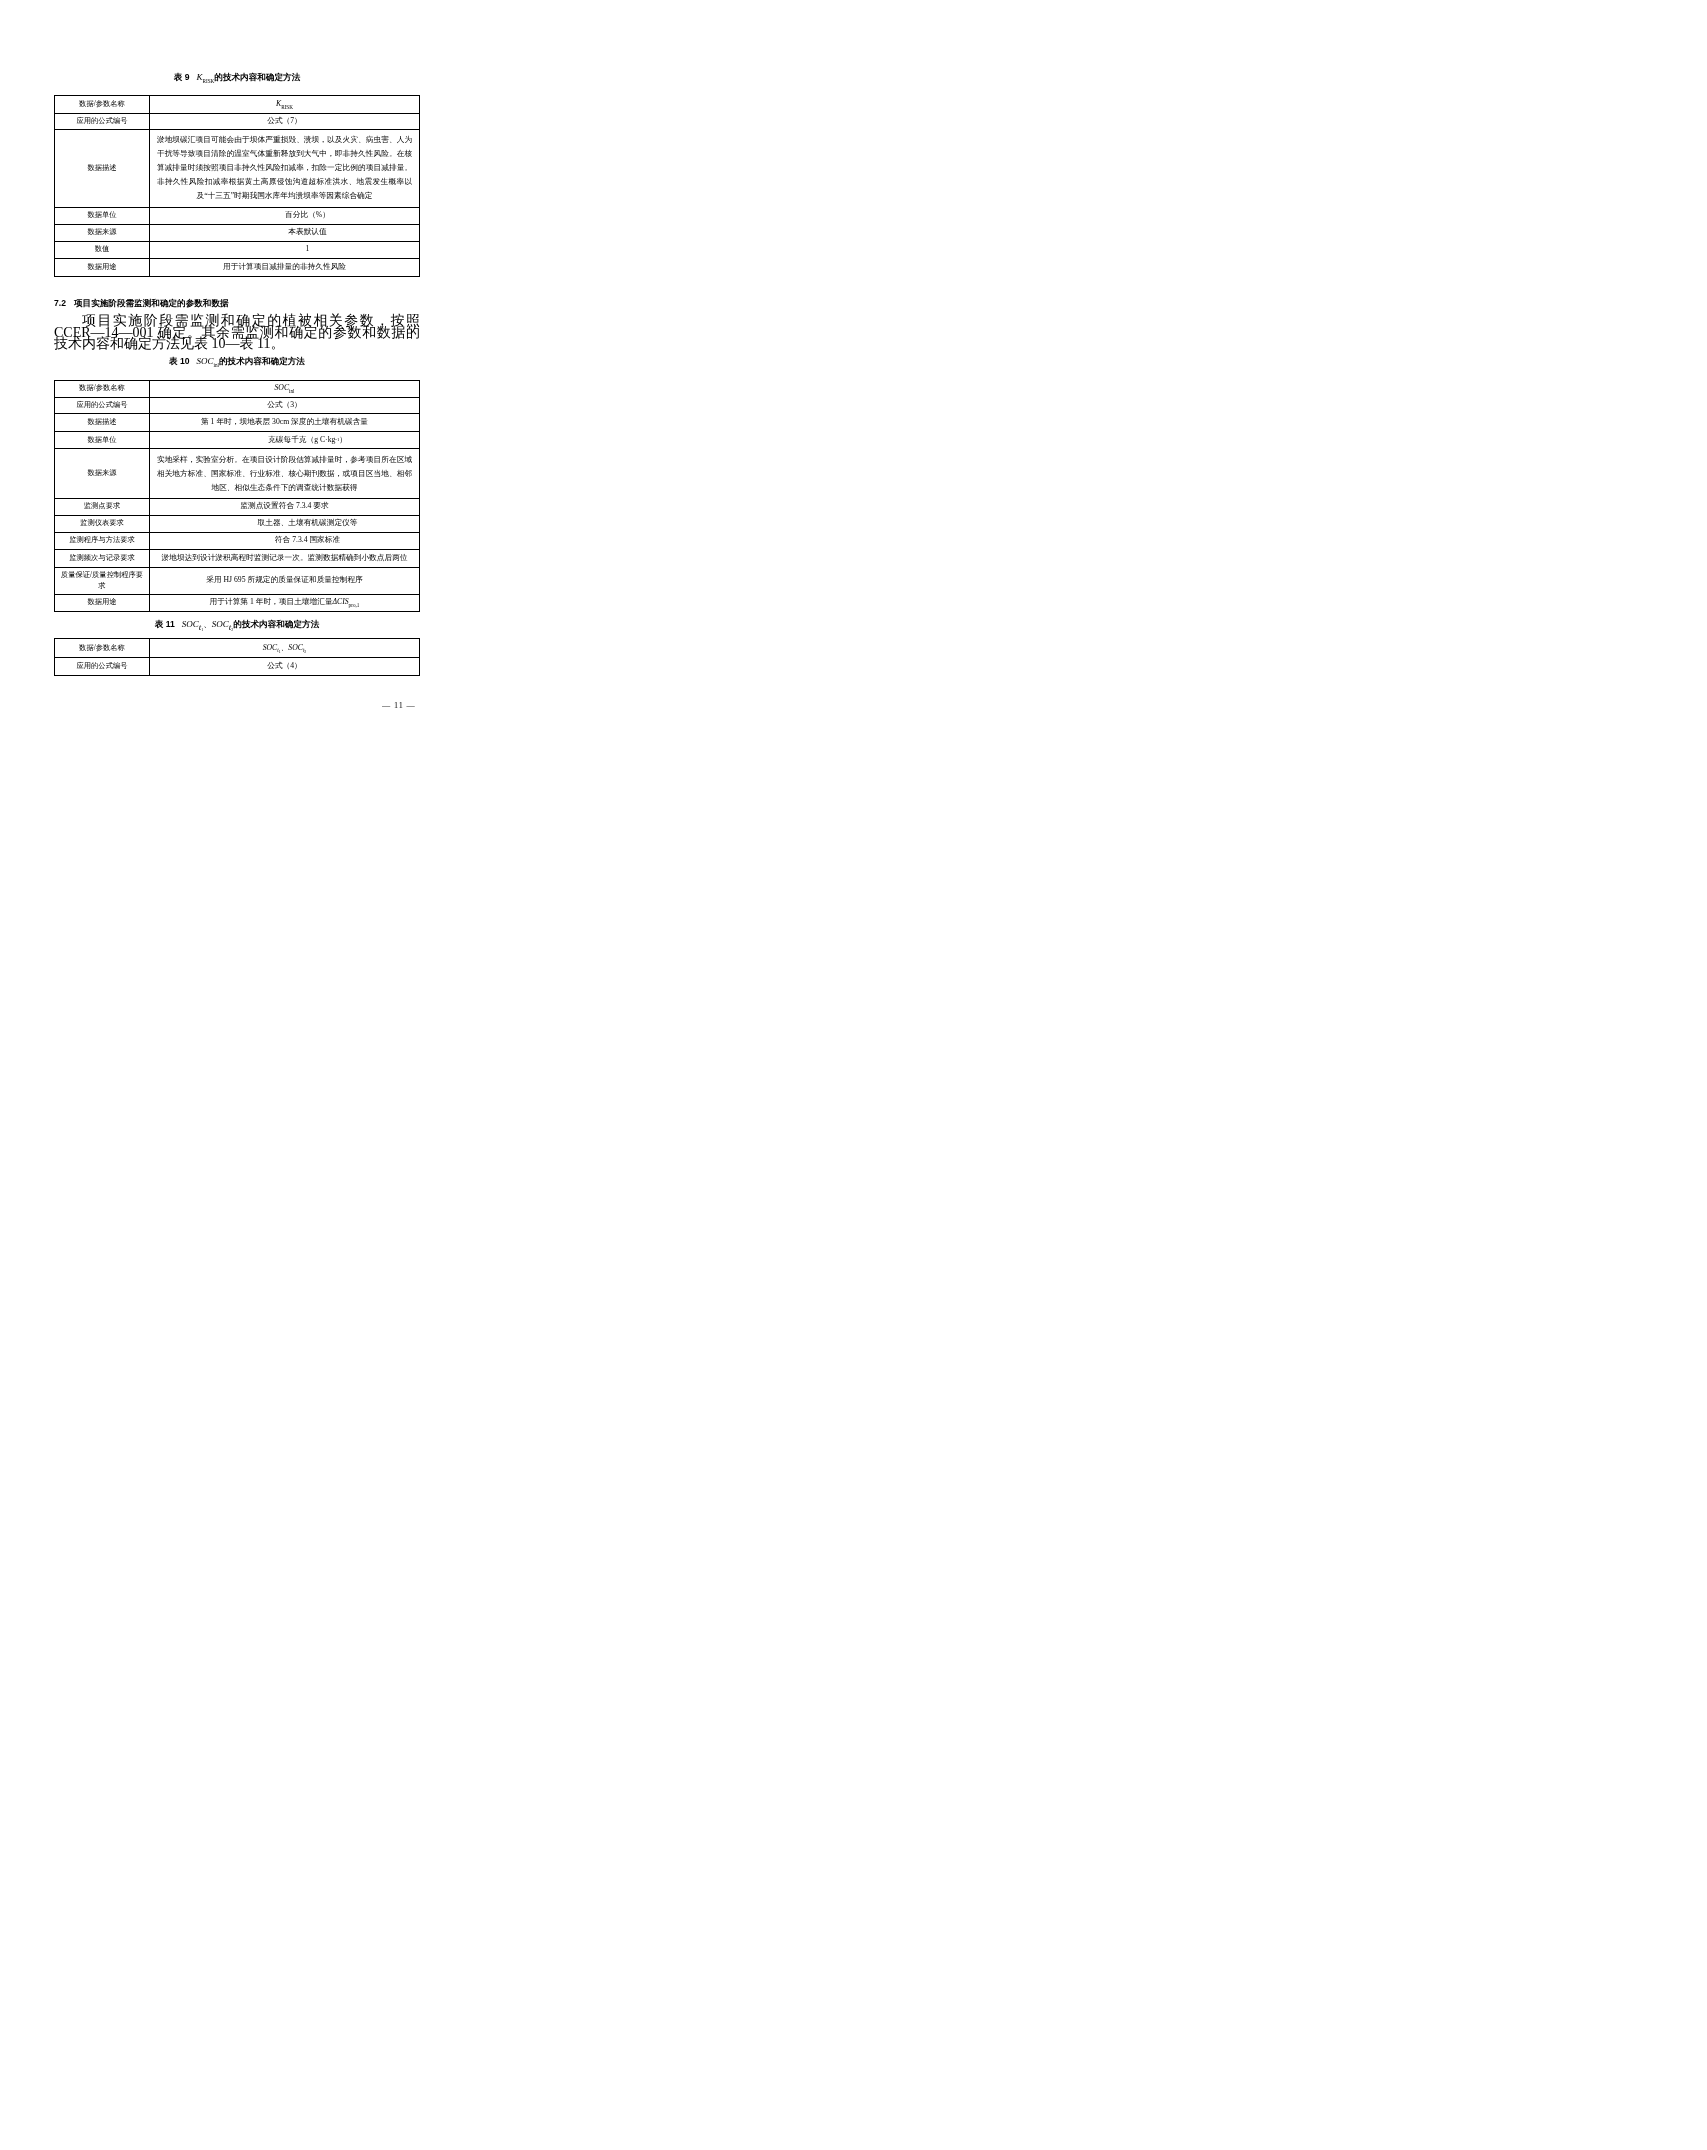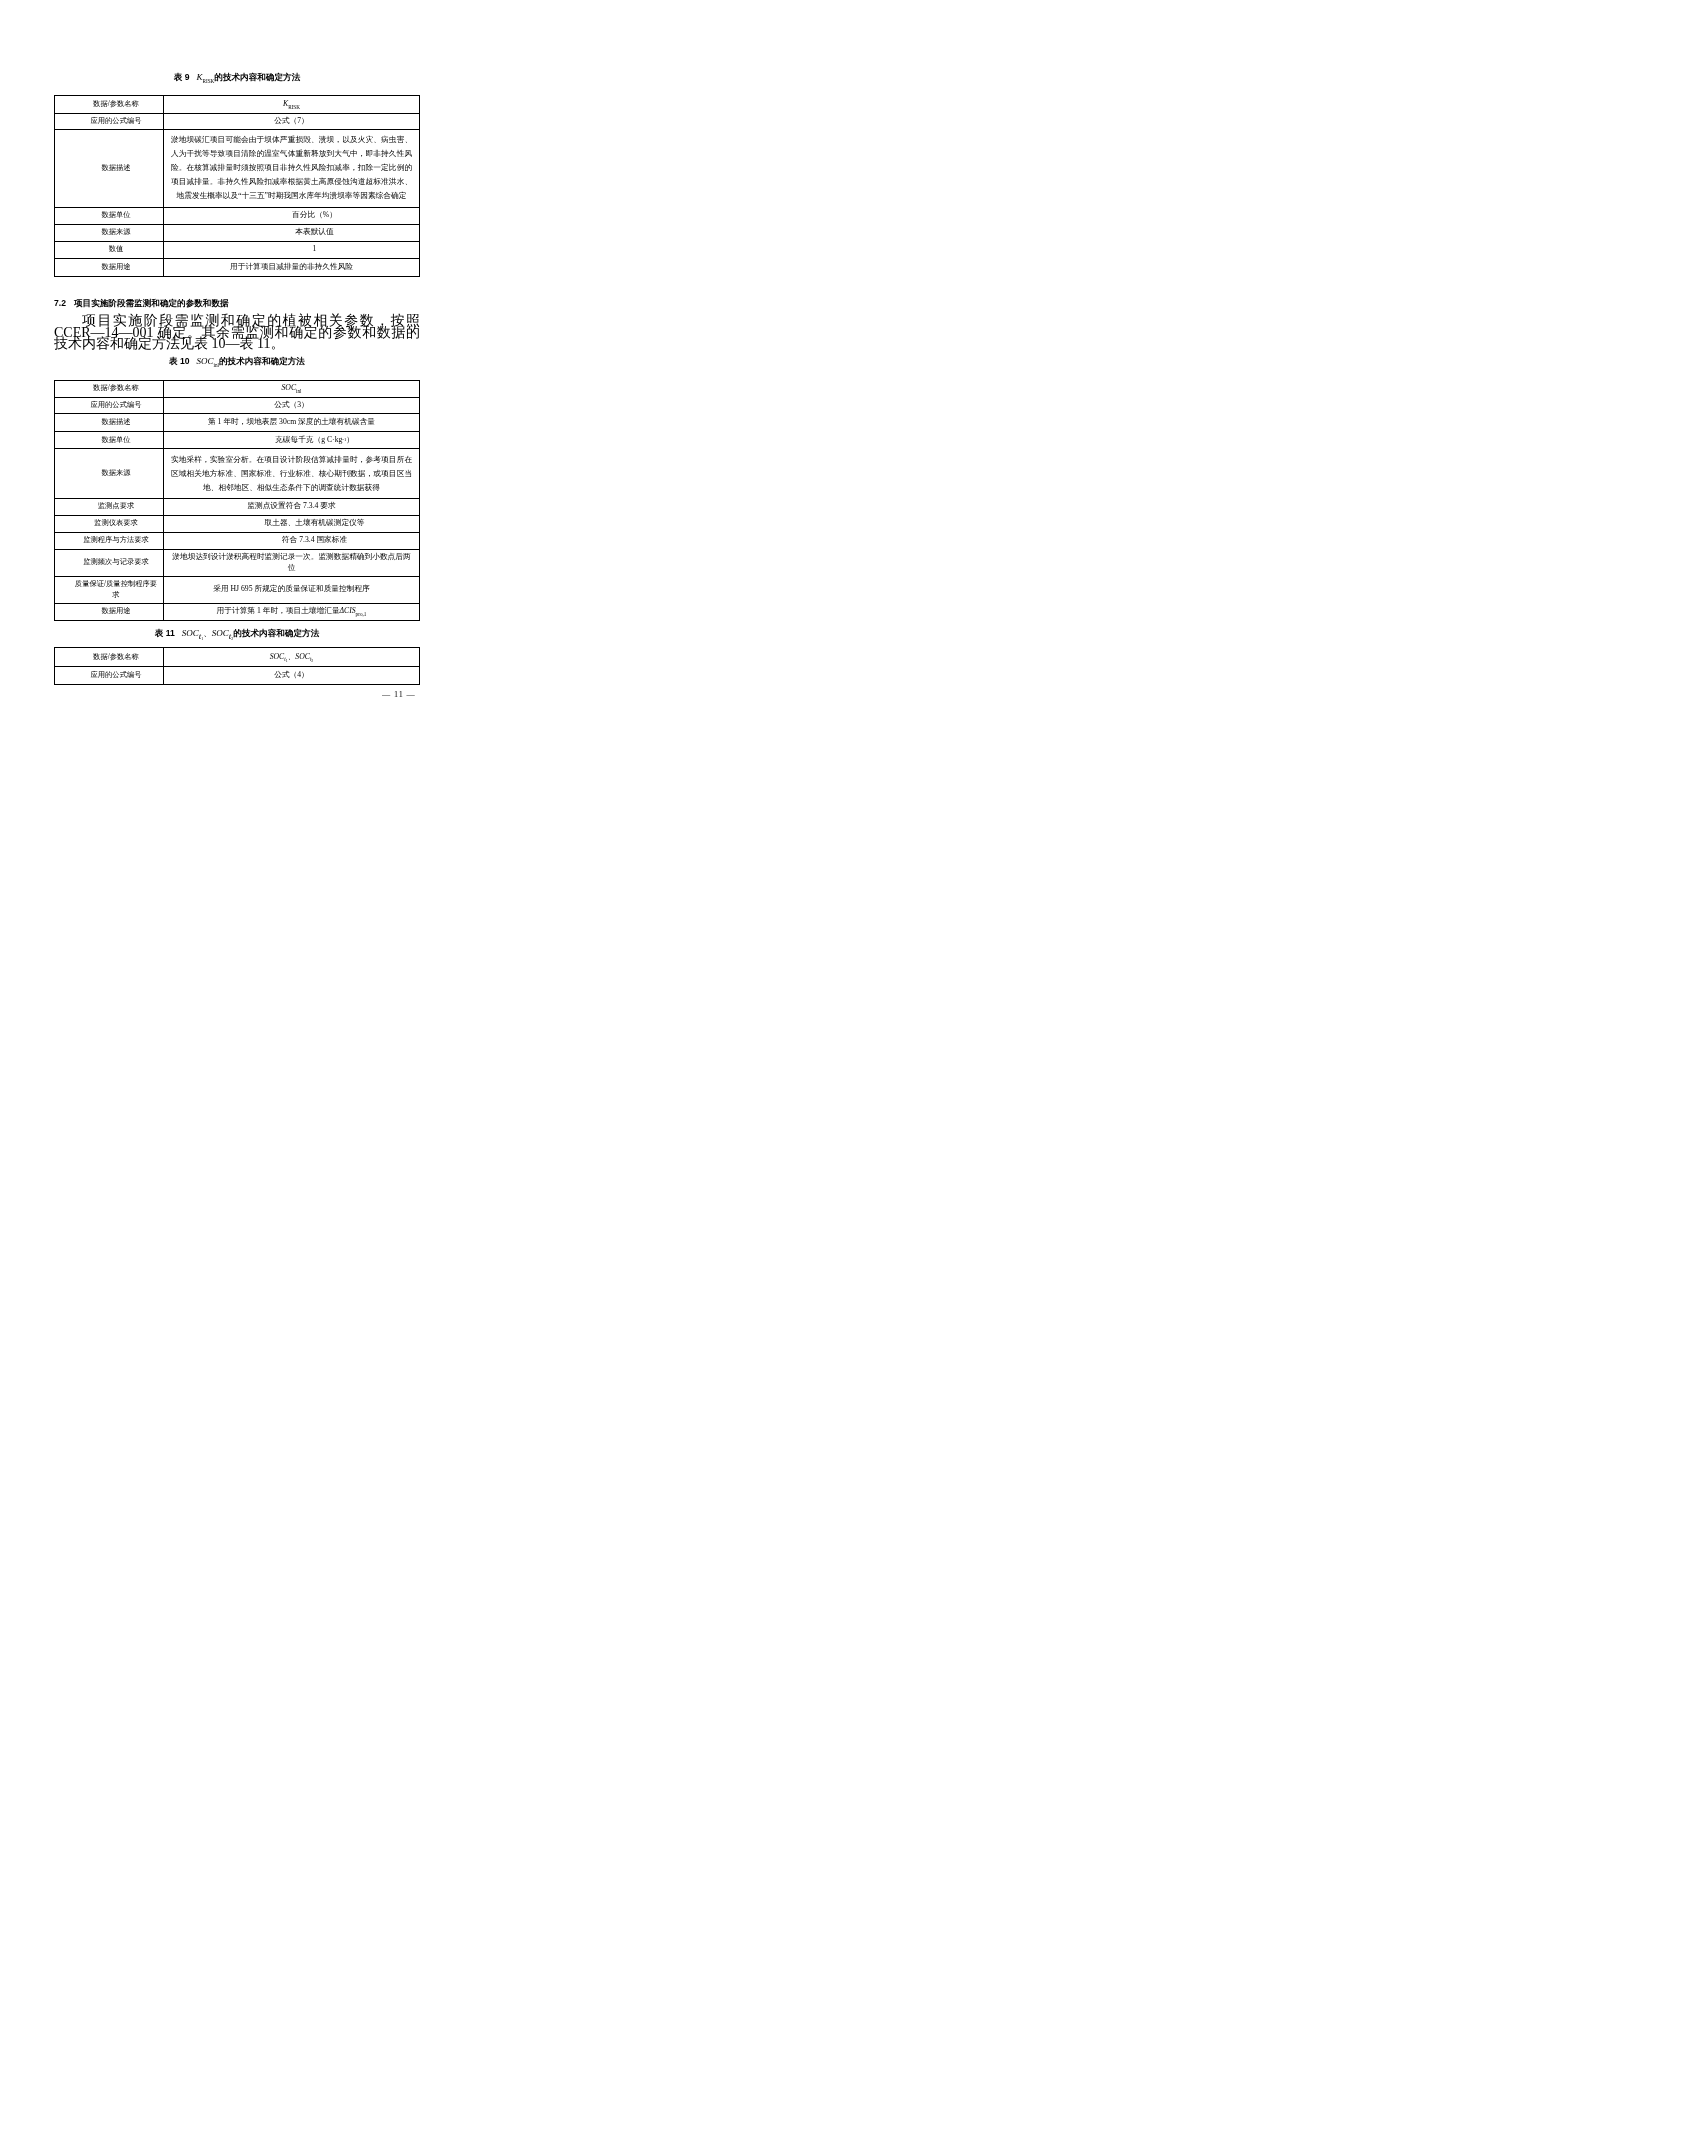--- a/index.html
+++ b/index.html
@@ -58,21 +58,20 @@
     box-sizing: border-box;
     line-height: 10.8px;
   }
   .lbl {
     flex: 0 0 95px;
     width: 95px;
     border-right: 0.4px solid #000;
     text-align: center;
     padding: 2.2px 5.2px;
     font-size: 7.3px;
-    margin-left: 14px;
   }
   .val { flex: 1 1 auto; text-align: center; padding: 2.2px 6.9px; font-size: 7.7px; }
   .val.just { padding: 3.4px 6.9px; }
   .val.just .inner {
     width: 100%;
     text-align: justify;
     text-align-last: center;
     line-height: 14px;
   }
   .mh134 { min-height: 58px; }
@@ -98,21 +97,21 @@
     text-indent: 2em;
     text-align: justify;
     font-size: 14px;
     line-height: 11.6px;
   }
   .t10cap  { margin-top: 6.5px; }
   .t10     { margin-top: 12px; }
   .t11cap  { margin-top: 7.3px; }
   .t11     { margin-top: 7.7px; }
   .pageno {
-    margin-top: 5px;
+    margin-top: 25px;
     text-align: right;
     padding-right: 4.3px;
     font-size: 8.2px;
     letter-spacing: 0.9px;
   }
 </style>
 </head>
 <body>
 
 <div class="page">

